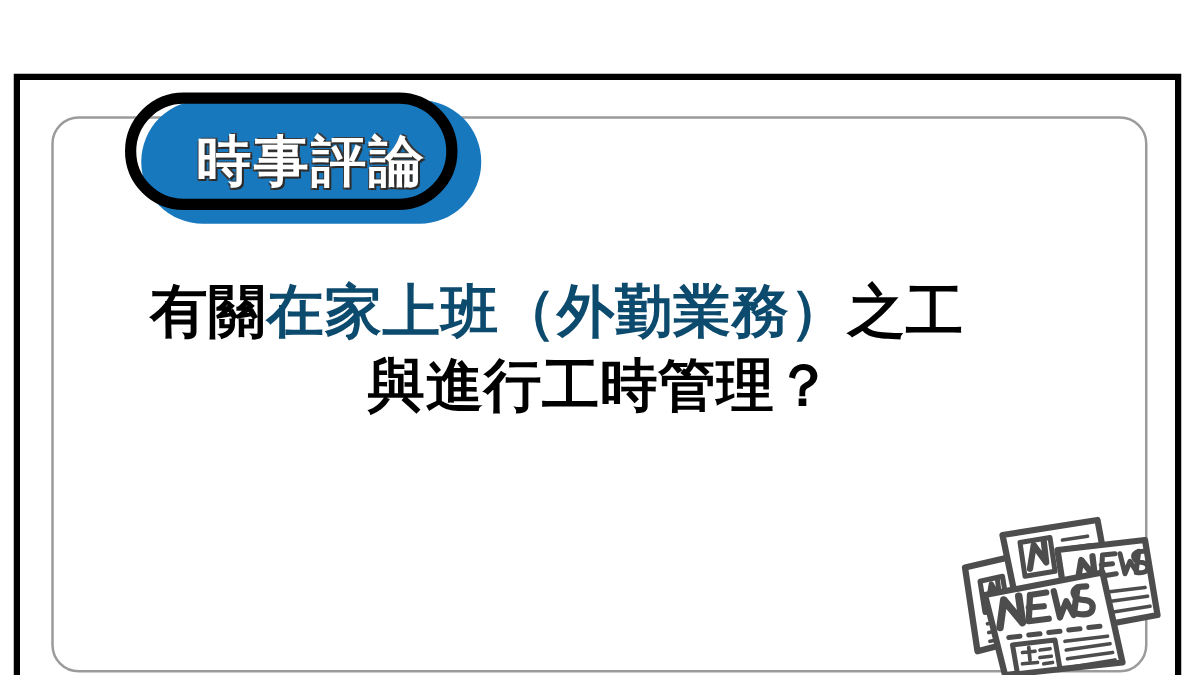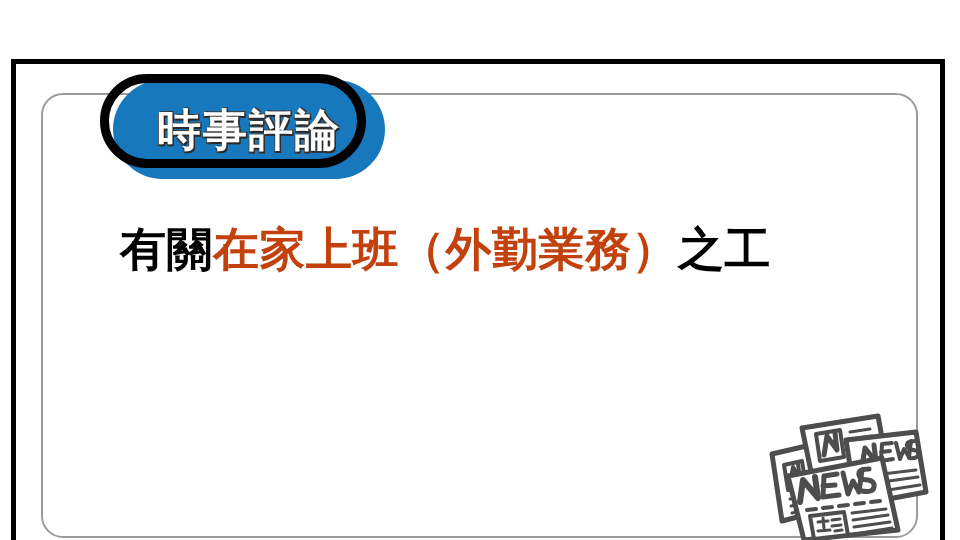--- a/index.html
+++ b/index.html
@@ -118,21 +118,21 @@
     display: block;
     white-space: nowrap;
   }
   .headline .line.l1,
   .headline .line.l2 {
     text-align: left;
   }
   .headline .line.l3 {
     text-align: center;
   }
-  .hl-red { color: #c2410c; }
+  .hl-red { color: #0c4a6e; }
   .hl-black { color: #000000; text-align: right; }
 
   
   .news-icon {
     position: absolute;
     left: 766px;
     top: 362px;
     width: 172px;
     height: 132px;
   }
@@ -150,20 +150,21 @@
   <div class="badge-wrap">
     <div class="badge-pill"></div>
     <div class="badge-ring"></div>
     <div class="badge-text">時事評論</div>
   </div>
 
   <div class="headline">
     <span class="line l1">
       <span class="hl-black">有關</span><span class="hl-red">在家上班（外勤業務）</span><span class="hl-black">之工</span>
     </span>
+    <span class="line l3">與進行工時管理？</span>
   </div>
 
   <div class="news-icon">
     <svg viewBox="0 0 172 132" xmlns="http://www.w3.org/2000/svg" aria-hidden="true">
       <g fill="none" stroke="#4d4d4d" stroke-linejoin="round" stroke-linecap="round">
 
         <path d="M6 44 L62 31 L74 96 L16 111 Z" fill="#ffffff" stroke-width="5"></path>
 
         <path d="M18 55 L36 51 L40 76 L22 80 Z" fill="#ffffff" stroke-width="4"></path>
         <path d="M24 74 L27 57 L34 70 L32 54" stroke-width="4"></path>

